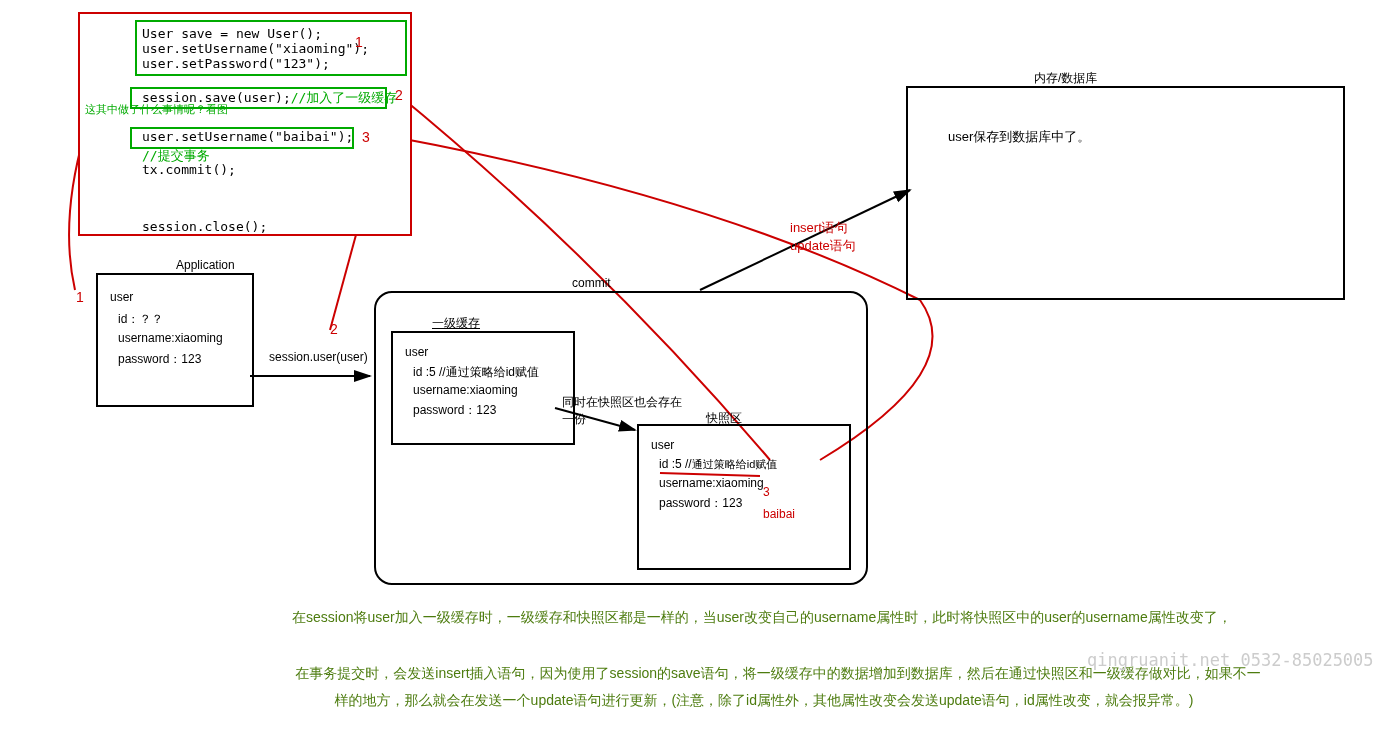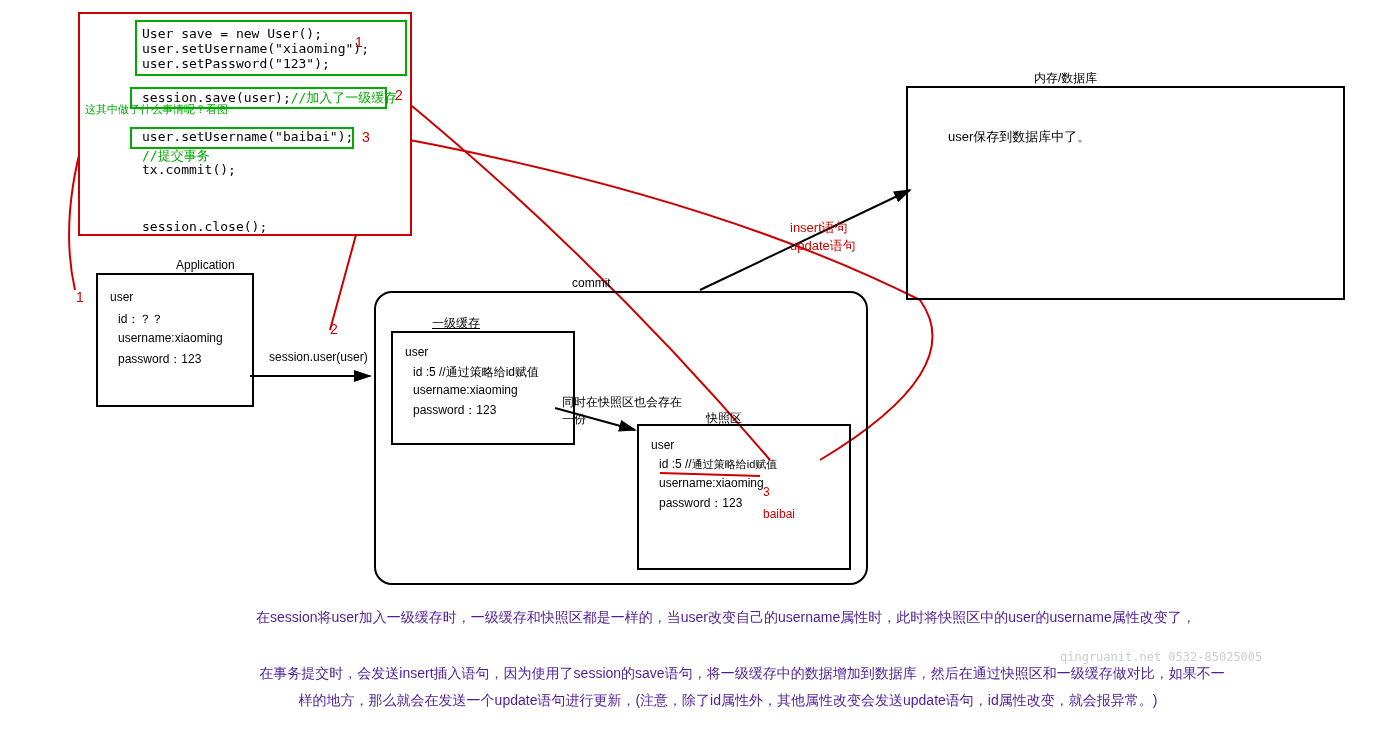--- a/index.html
+++ b/index.html
@@ -6,22 +6,22 @@
   .abs { position:absolute; }
   .box { border:2px solid #000; }
   .codebox { border:2px solid #c00; background:#fff; }
   .code { font-family:Consolas,monospace; font-size:13px; white-space:pre; }
   .grnbox { border:2px solid #0a0; }
   .green { color:#0a0; }
   .blue { color:#000000; }
   .red { color:#c00; }
   .label { font-size:12px; }
   .title { font-size:12px; }
-  .p { font-size:14px; color:#4c1d95; line-height:1.9; }
-  .wm { color:#ccc; font-family:monospace; font-size:12px; }
+  .p { font-size:14px; color:#4d7c0f; line-height:1.9;margin-left:36px; }
+  .wm { color:#ccc; font-family:monospace; font-size:17px;margin-left:27px; }
   svg { position:absolute; top:0; left:0; pointer-events:none; }
 </style>
 </head>
 <body>
 
 <svg width="1376" height="600">
   <defs>
     <marker id="ah" markerWidth="10" markerHeight="10" refX="8" refY="3" orient="auto">
       <path d="M0,0 L0,6 L9,3 z" fill="#000"></path>
     </marker>

